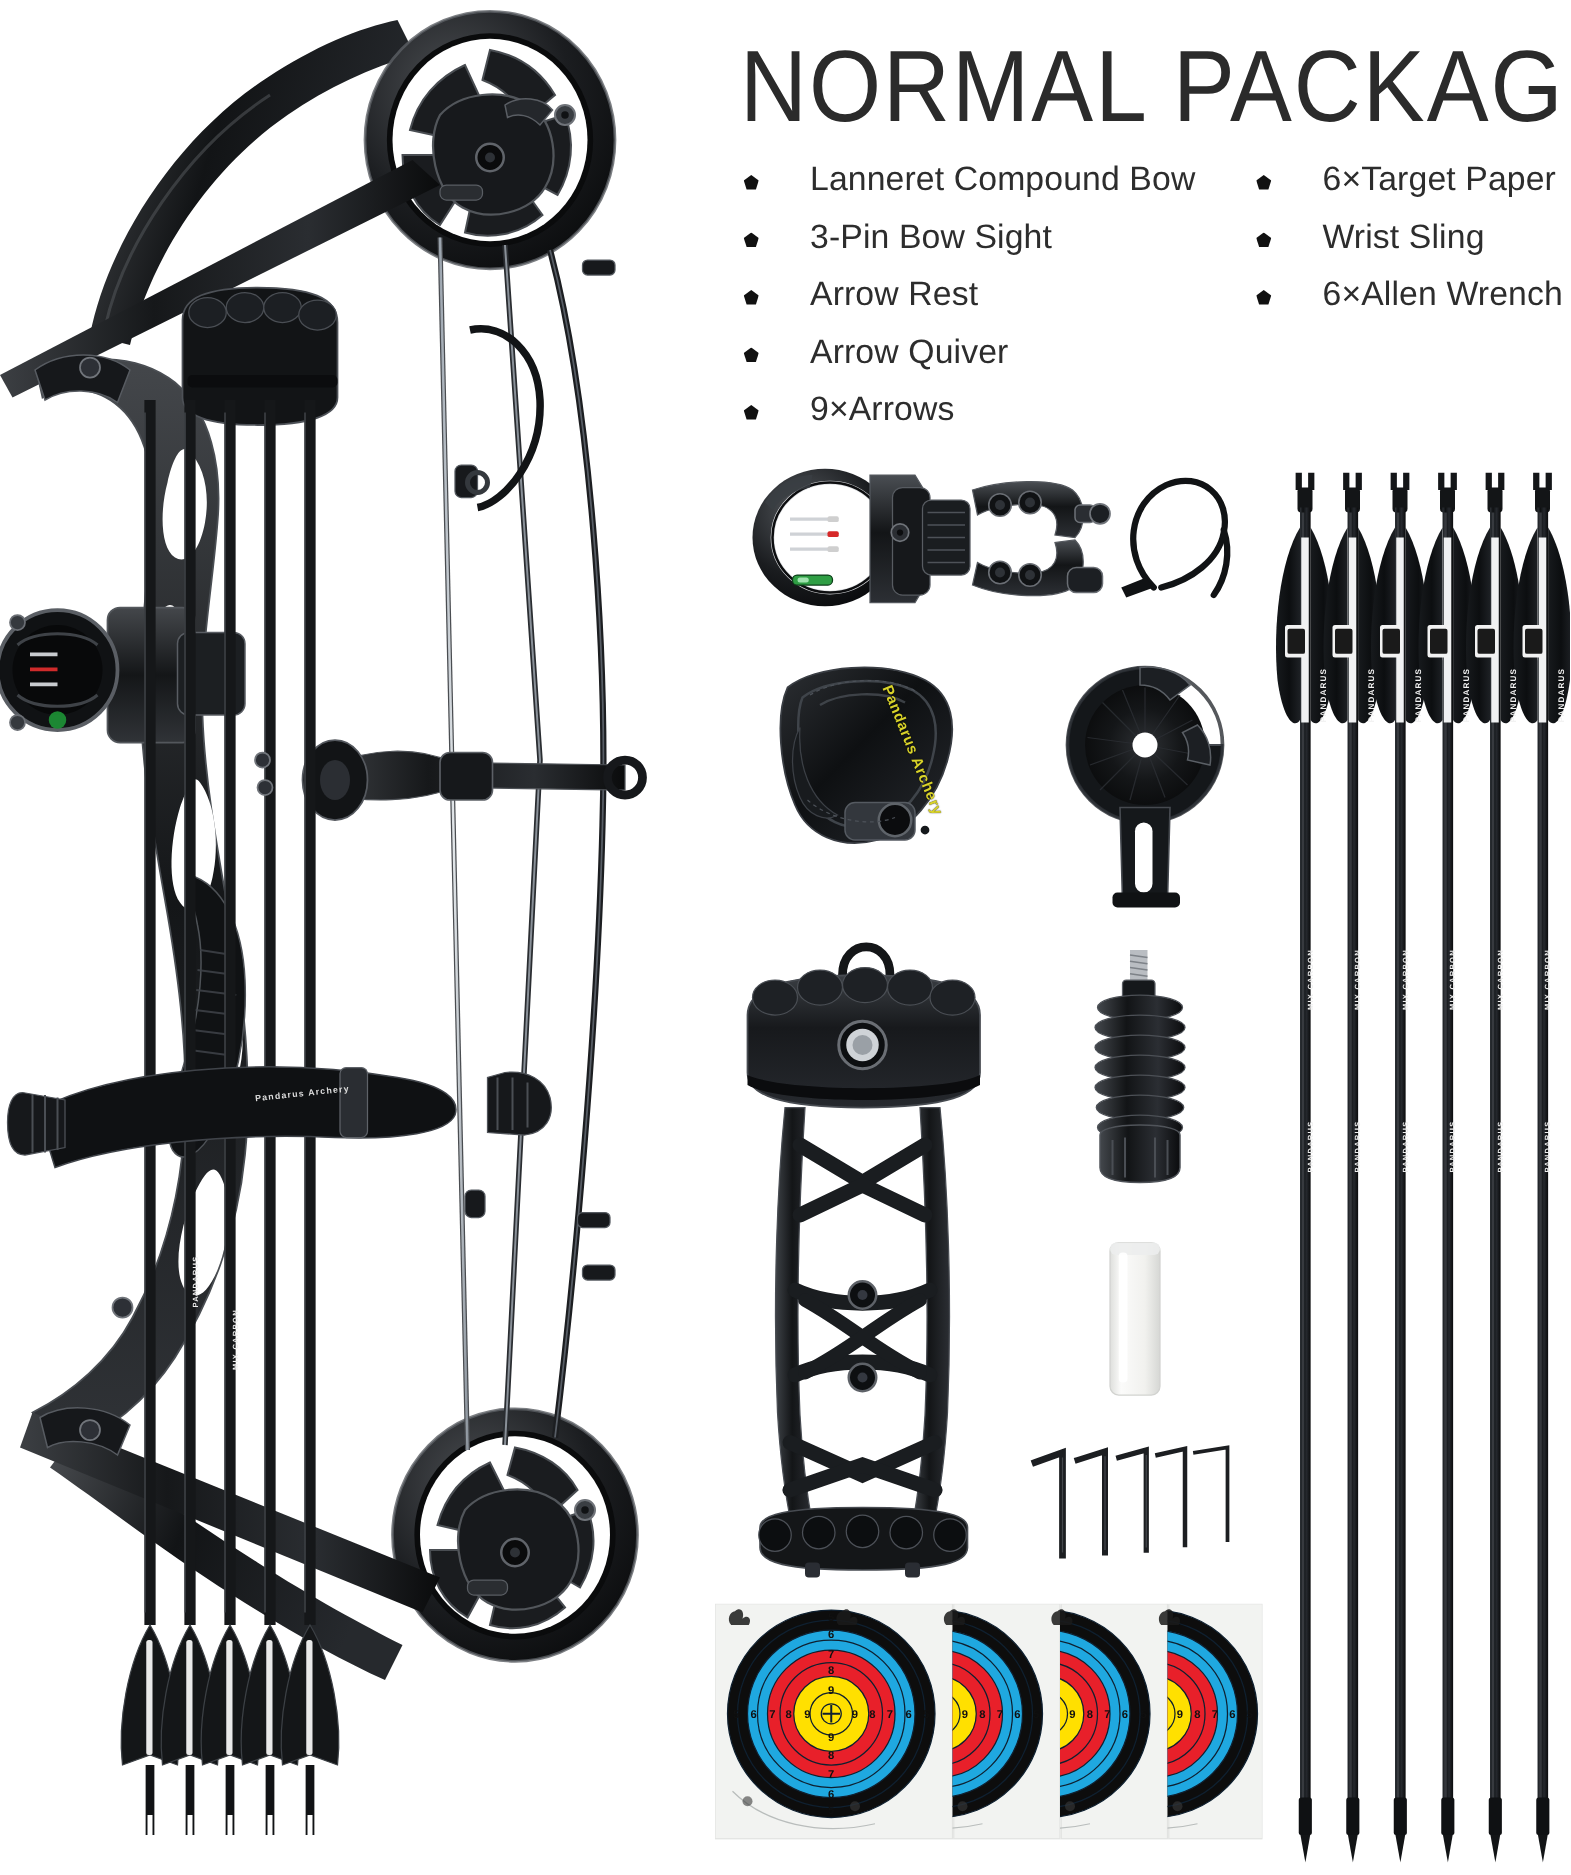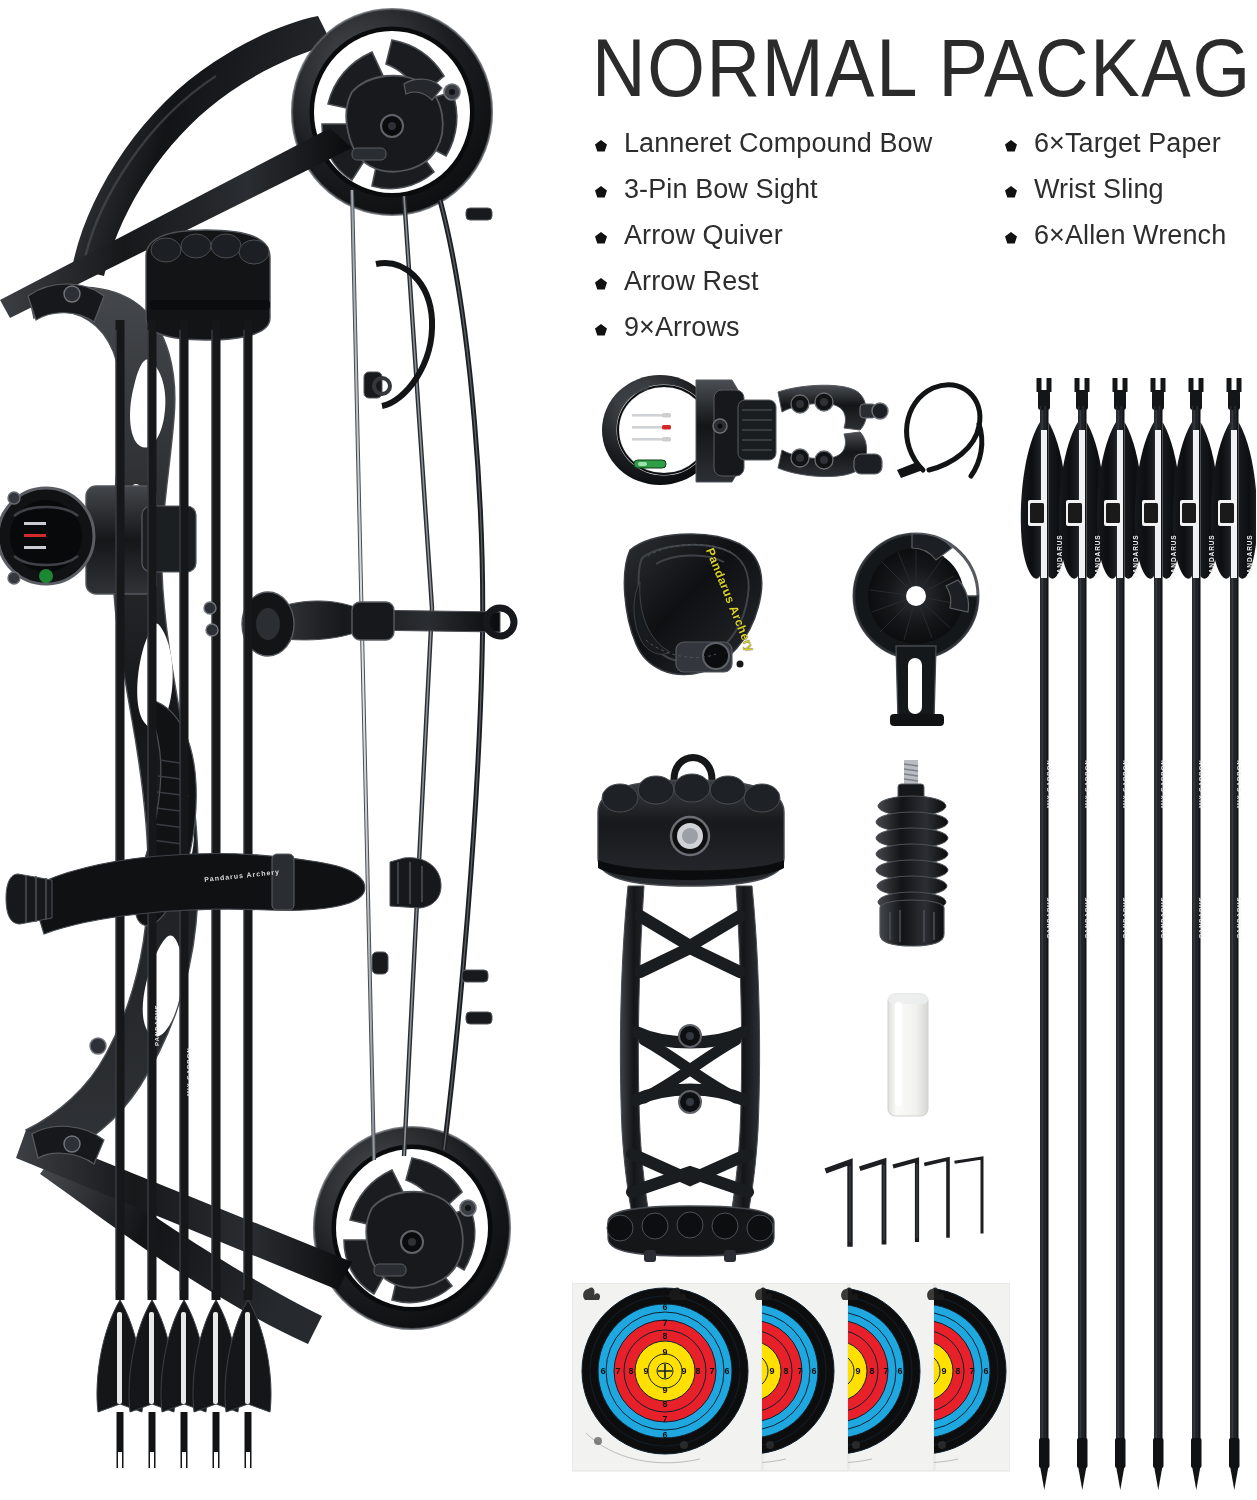--- a/index.html
+++ b/index.html
@@ -55,20 +55,21 @@
     flex: 0 0 auto;
     position: relative;
     top: 1px;
   }
   .bullet svg { display: block; }
   .li-label {
     font-size: 27px;
     color: #2d2d2d;
     white-space: nowrap;
     letter-spacing: .1px;
+    margin-left: 24px;
   }
 
   
   .part { position: absolute; }
 
   
   #bow { left: 0px; top: 0px; width: 580px; height: 1500px; }
 
   
   #sight { left: 592px; top: 368px; width: 300px; height: 160px; }
@@ -435,29 +436,29 @@
             </svg>
         </span>
         <span class="li-label">3-Pin Bow Sight</span>
       </div>
       <div class="li">
         <span class="bullet">
           <svg viewBox="0 0 12 12" width="12" height="12">
               <path d="M6,0 L12,4.4 L9.7,11.6 L2.3,11.6 L0,4.4 Z" fill="#111"></path>
             </svg>
         </span>
-        <span class="li-label">Arrow Quiver</span>
+        <span class="li-label">Arrow Rest</span>
       </div>
       <div class="li">
         <span class="bullet">
           <svg viewBox="0 0 12 12" width="12" height="12">
               <path d="M6,0 L12,4.4 L9.7,11.6 L2.3,11.6 L0,4.4 Z" fill="#111"></path>
             </svg>
         </span>
-        <span class="li-label">Arrow Rest</span>
+        <span class="li-label">Arrow Quiver</span>
       </div>
       <div class="li">
         <span class="bullet">
           <svg viewBox="0 0 12 12" width="12" height="12">
               <path d="M6,0 L12,4.4 L9.7,11.6 L2.3,11.6 L0,4.4 Z" fill="#111"></path>
             </svg>
         </span>
         <span class="li-label">9×Arrows</span>
       </div>
     </div>

